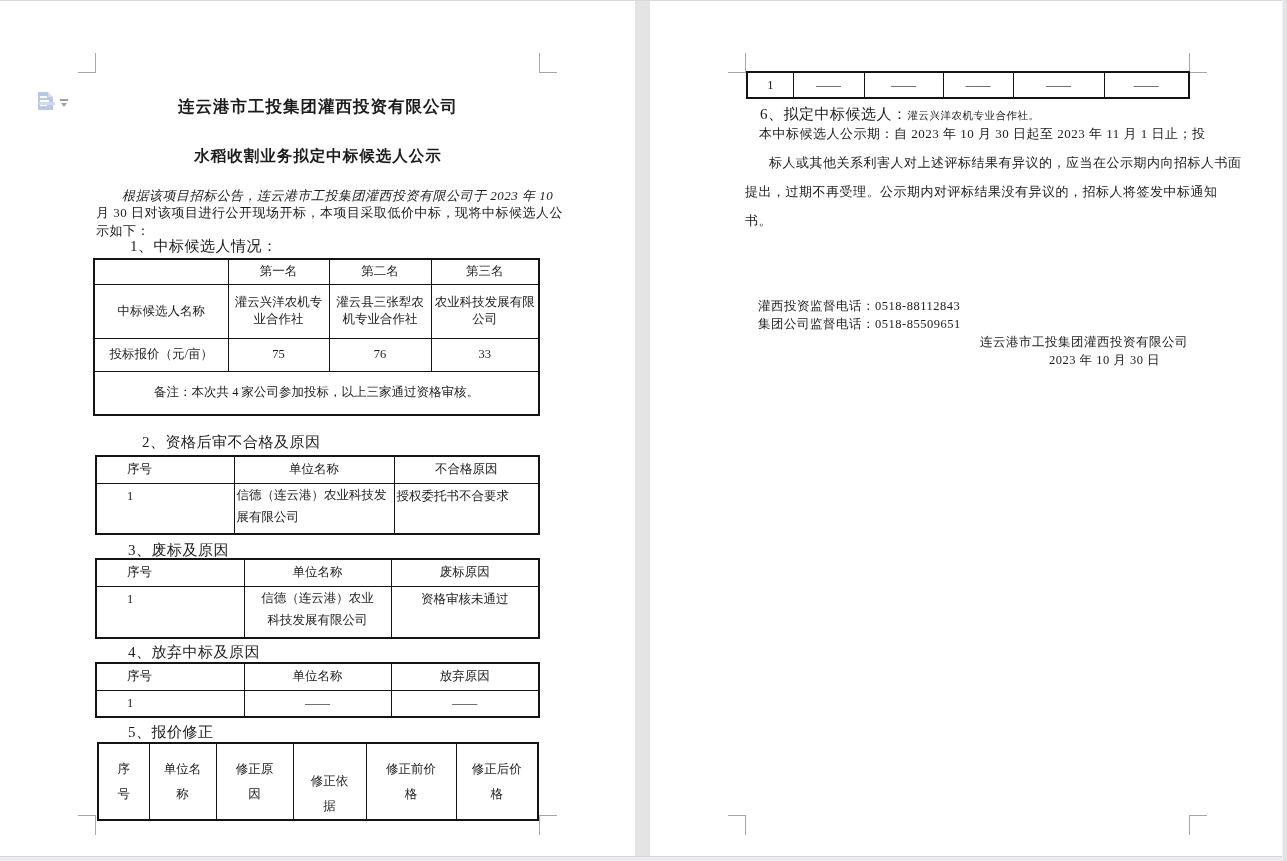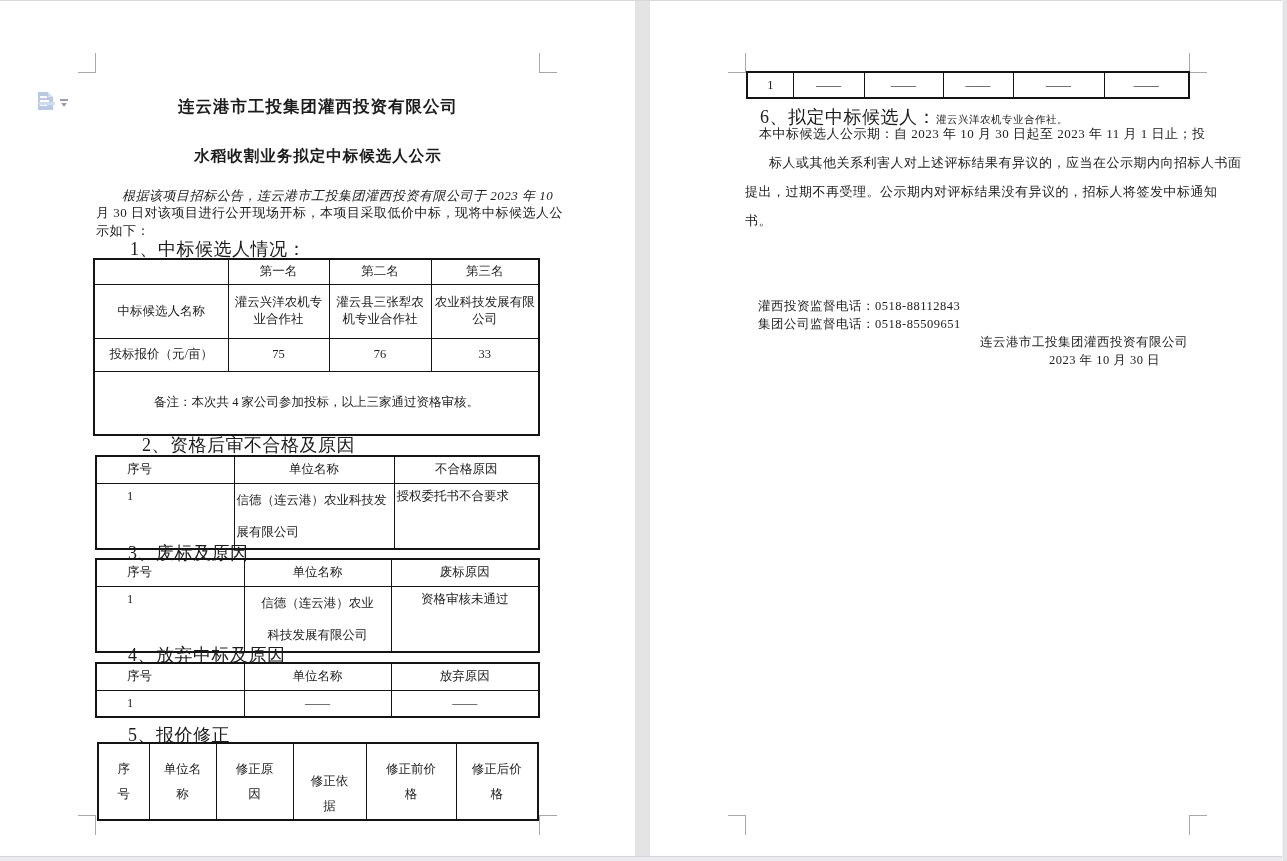--- a/index.html
+++ b/index.html
@@ -12,35 +12,35 @@
     color:#1c1c1c;
   }
   .page{position:absolute;top:0;height:856px;background:#ffffff;}
   .strip{position:absolute;background:#e4e4e4;}
   .topline{position:absolute;left:0;top:0;width:1287px;height:1px;background:#d8d8d8;}
   .bottomstrip{position:absolute;left:0;top:856px;width:1287px;height:5px;background:#ececee;border-top:1px solid #d4d6dd;}
   .rightstrip{position:absolute;left:1282px;top:0;width:5px;height:861px;background:#e4e4e6;border-left:1px solid #f2f2f2;}
 
   .line{position:absolute;white-space:nowrap;font-size:13px;letter-spacing:0.5px;}
   .title{font-weight:bold;text-align:center;letter-spacing:1px;}
-  .heading{font-size:18px;}
+  .heading{font-size:15px;}
 
   
   .crop{position:absolute;width:17px;height:19px;}
   .crop.tl{border-right:1px solid #a8a8a8;border-bottom:1px solid #a8a8a8;}
   .crop.tr{border-left:1px solid #a8a8a8;border-bottom:1px solid #a8a8a8;}
   .crop.bl{border-right:1px solid #a8a8a8;border-top:1px solid #a8a8a8;}
   .crop.br{border-left:1px solid #a8a8a8;border-top:1px solid #a8a8a8;}
 
   table{position:absolute;border-collapse:collapse;table-layout:fixed;border:2px solid #141414;}
   td{border:1.5px solid #141414;font-size:12.5px;color:#1c1c1c;padding:0 2px;overflow:hidden;line-height:17px;}
   .c{text-align:center;}
   .padL{padding-left:30px;}
   .vtop{vertical-align:top;padding-top:4px;}
-  .twoLine{line-height:32px;}
+  .twoLine{line-height:22px;}
   .t5 td{line-height:25px;vertical-align:middle;}
   .wrapbox{margin:0 auto;text-align:center;}
 
   
   .doc-icon{position:absolute;left:38px;top:92px;width:15px;height:18px;background:#b7c9e6;}
   .doc-icon .fold{position:absolute;right:0;top:0;width:0;height:0;border-left:5px solid #d3dff0;border-top:5px solid #ffffff;}
   .doc-icon .l1,.doc-icon .l2,.doc-icon .l3{position:absolute;left:2px;height:2px;background:#ffffff;}
   .doc-icon .l1{top:4px;width:7px;}
   .doc-icon .l2{top:8px;width:9px;}
   .doc-icon .l3{top:12px;width:7px;}
@@ -108,21 +108,21 @@
     <td class="c">灌云兴洋农机专业合作社</td>
     <td class="c">灌云县三张犁农机专业合作社</td>
     <td class="c">农业科技发展有限公司</td>
   </tr>
   <tr style="height:33px">
     <td class="c">投标报价（元/亩）</td>
     <td class="c">75</td>
     <td class="c">76</td>
     <td class="c">33</td>
   </tr>
-  <tr style="height:64px">
+  <tr style="height:44px">
     <td class="c" colspan="4">备注：本次共 4 家公司参加投标，以上三家通过资格审核。</td>
   </tr>
 </tbody>
   </table>
 
 <div class="line heading" style="left:142px;top:433px;">2、资格后审不合格及原因</div>
 
 <table style="left:95px;top:455px;width:443px;">
   <colgroup>
       <col style="width:138px">

